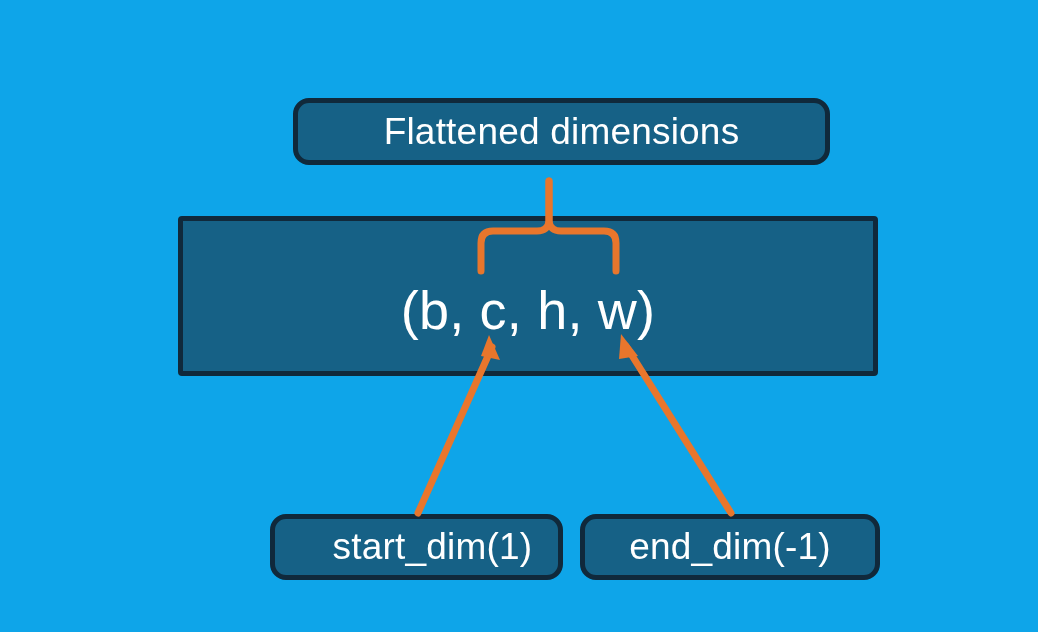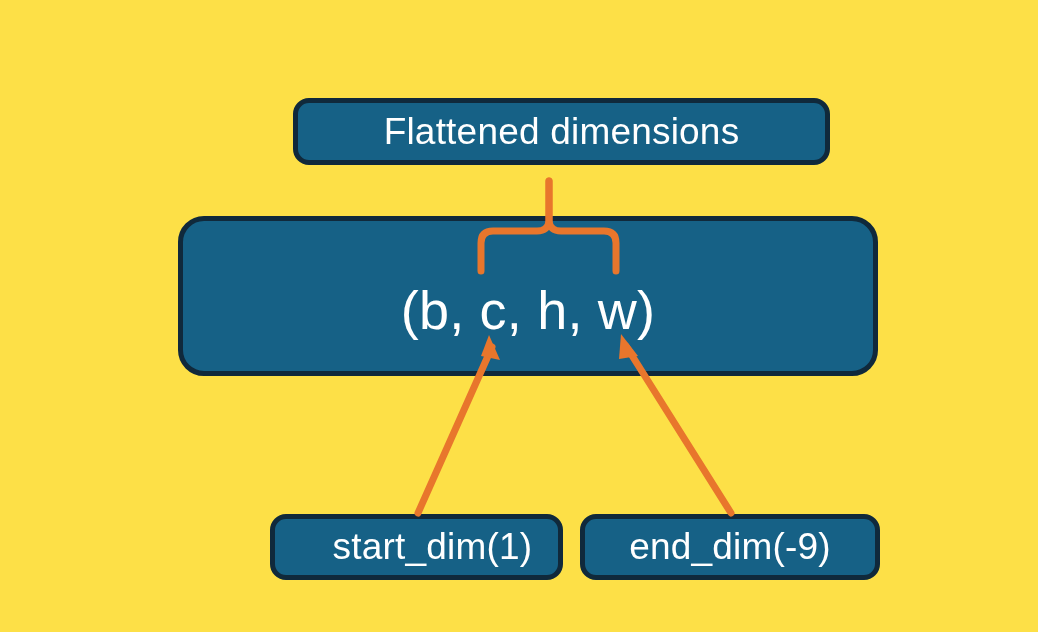--- a/index.html
+++ b/index.html
@@ -7,21 +7,21 @@
     padding: 0;
     background: #ffffff;
   }
   body {
     font-family: "Liberation Sans", sans-serif;
   }
   #canvas {
     position: relative;
     width: 1038px;
     height: 632px;
-    background: #fde047;
+    background: #0ea5e9;
     overflow: hidden;
   }
   .node-box {
     position: absolute;
     box-sizing: border-box;
     background: #166186;
     border: 5px solid #10293b;
     border-radius: 18px;
     display: flex;
     align-items: center;
@@ -38,21 +38,21 @@
     width: 537px;
     height: 67px;
     border-radius: 16px;
     font-size: 37px;
   }
   #box-shape {
     left: 178px;
     top: 216px;
     width: 700px;
     height: 160px;
-    border-radius: 26px;
+    border-radius: 4px;
     font-size: 54px;
   }
   #box-shape .shape-text {
     position: relative;
     top: 14px;
     font-size: 54px;
     line-height: 1;
   }
   #box-start-dim {
     left: 270px;
@@ -91,21 +91,21 @@
 
   <div class="node-box" id="box-shape">
     <span class="shape-text">(b, c, h, w)</span>
   </div>
 
   <div class="node-box" id="box-start-dim">
     <span>start_dim(1)</span>
   </div>
 
   <div class="node-box" id="box-end-dim">
-    <span>end_dim(-9)</span>
+    <span>end_dim(-1)</span>
   </div>
 
   <svg id="connectors" viewBox="0 0 1038 632">
 
     <g>
       <path d="M 481 271
                L 481 243
                Q 481 231 493 231
                L 537 231
                Q 548 231 549 221

